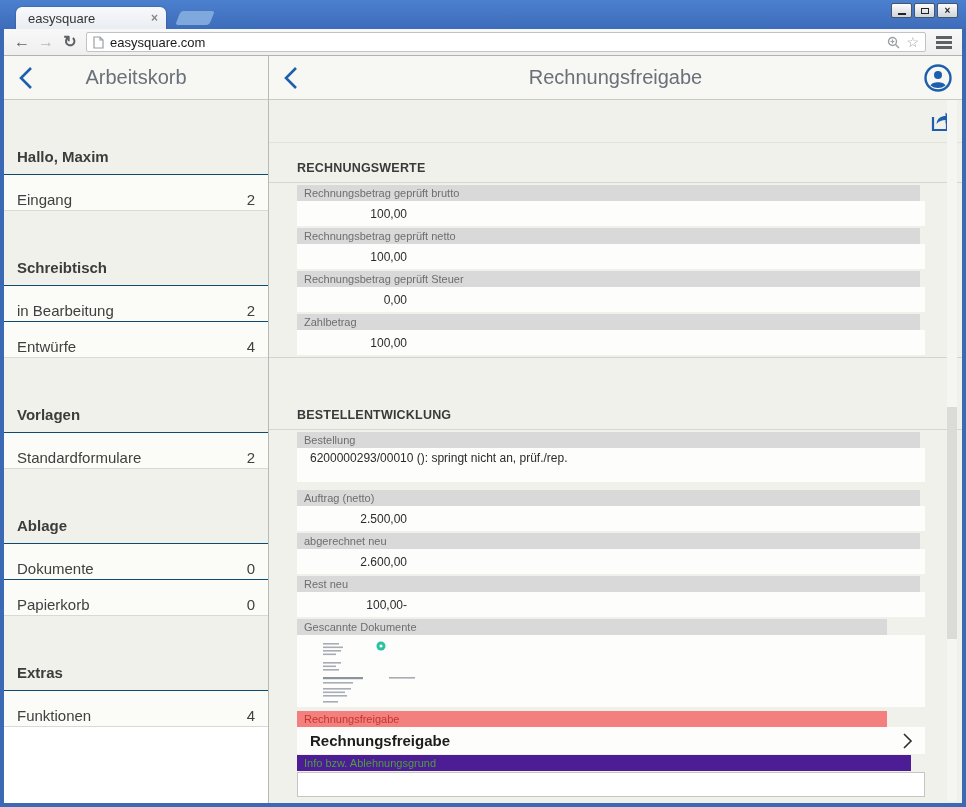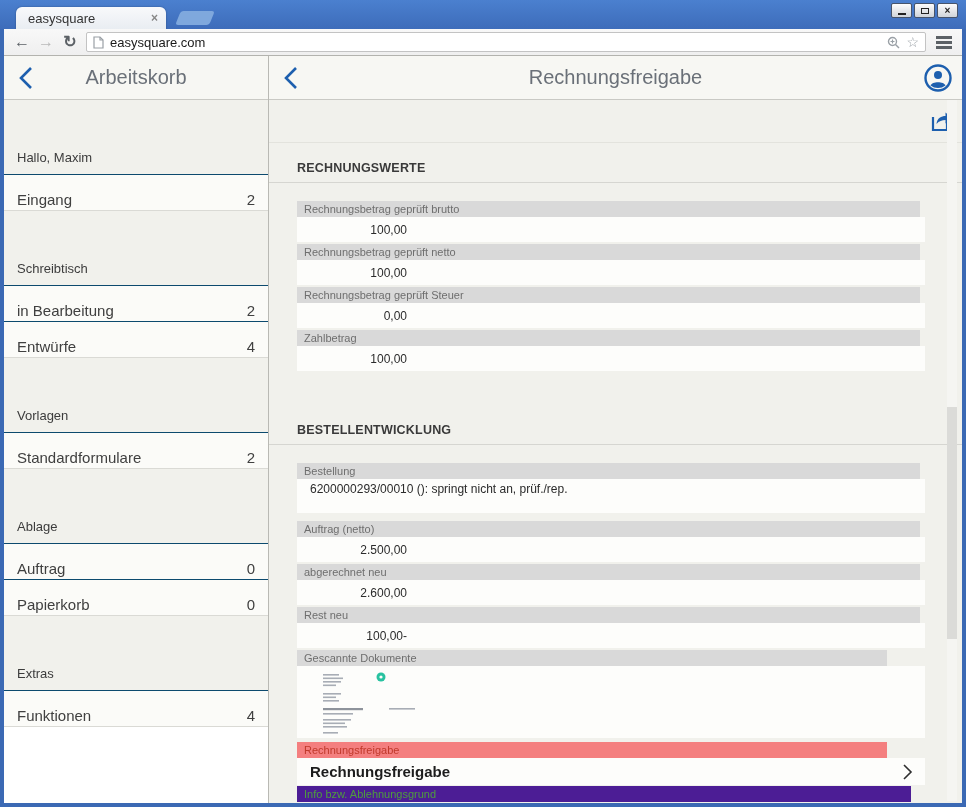--- a/index.html
+++ b/index.html
@@ -47,37 +47,37 @@
   .panel-header { position:relative; height:44px; min-height:44px; border-bottom:1px solid #c9c9c4;
                   background:#f7f7f3; }
   .panel-title { position:absolute; left:0; right:0; top:0; bottom:0; display:flex;
                  align-items:center; justify-content:center; font-size:20px; color:#6a7078; }
   .back-btn { position:absolute; left:8px; top:8px; width:28px; height:28px; display:flex;
               align-items:center; justify-content:center; cursor:pointer; }
   .profile-btn { position:absolute; right:10px; top:8px; width:28px; height:28px; display:flex;
                  align-items:center; justify-content:center; }
 
   .side-section-header { margin-top:30px; height:44px; display:flex; align-items:flex-end;
-                         padding:0 13px 9px; font-size:13px; font-weight:normal; color:#3c3c3c; }
+                         padding:0 13px 9px; font-size:15px; font-weight:bold; color:#3c3c3c; }
   .side-items { border-bottom:1px solid #dadad5; }
   .side-item { height:36px; background:#fbfbf8; border-top:1px solid #0c4a6e;
                display:flex; align-items:flex-start; padding:16px 13px; font-size:15px; color:#404040; }
   .side-item .count { margin-left:auto; color:#404040; }
   .side-rest { flex:1; background:#fff; margin-top:0; }
 
   .main { flex:1; position:relative; display:flex; flex-direction:column; background:#f1f1ec; overflow:hidden; }
   .share-row { height:43px; min-height:43px; display:flex; align-items:center; justify-content:flex-end;
                padding-right:7px; border-bottom:1px solid #e3e3dd; }
   .share-btn { width:30px; height:30px; display:flex; align-items:center; justify-content:center; }
 
   .section-title-row { height:40px; min-height:40px; display:flex; align-items:flex-end;
                        padding:0 0 7px 28px; border-bottom:1px solid #d6d6d1;
                        font-size:12.5px; font-weight:bold; color:#3a3a3a; letter-spacing:.2px; }
   .section-title-row.second { margin-top:32px; }
-  .fields { margin:16px 37px 0 28px; }
+  .fields { margin:0 37px 0 28px; }
   .field { margin-top:2px; }
   .field-label { height:16px; width:calc(100% - 5px); background:#d9d9d9; color:#6e6e6e;
                  font-size:11px; display:flex; align-items:center; padding-left:7px; }
   .field-label.short { width:calc(100% - 38px); }
   .field-label.short-g { width:calc(100% - 14px); }
   .field-value { height:25px; background:#fdfdfb; display:flex; align-items:center;
                  font-size:12px; color:#2b2b2b; padding-left:13px; }
   .field-value .num { display:inline-block; width:97px; text-align:right; }
   .field-value.tall { height:34px; align-items:flex-start; padding-top:3px; }
   .field.gap-before { margin-top:8px; }
@@ -189,21 +189,21 @@
         <div class="side-items">
           <div class="side-item">
             <span>Standardformulare</span>
             <span class="count">2</span>
           </div>
         </div>
 
         <div class="side-section-header">Ablage</div>
         <div class="side-items">
           <div class="side-item">
-            <span>Auftrag</span>
+            <span>Dokumente</span>
             <span class="count">0</span>
           </div>
           <div class="side-item">
             <span>Papierkorb</span>
             <span class="count">0</span>
           </div>
         </div>
 
         <div class="side-section-header">Extras</div>
         <div class="side-items">

